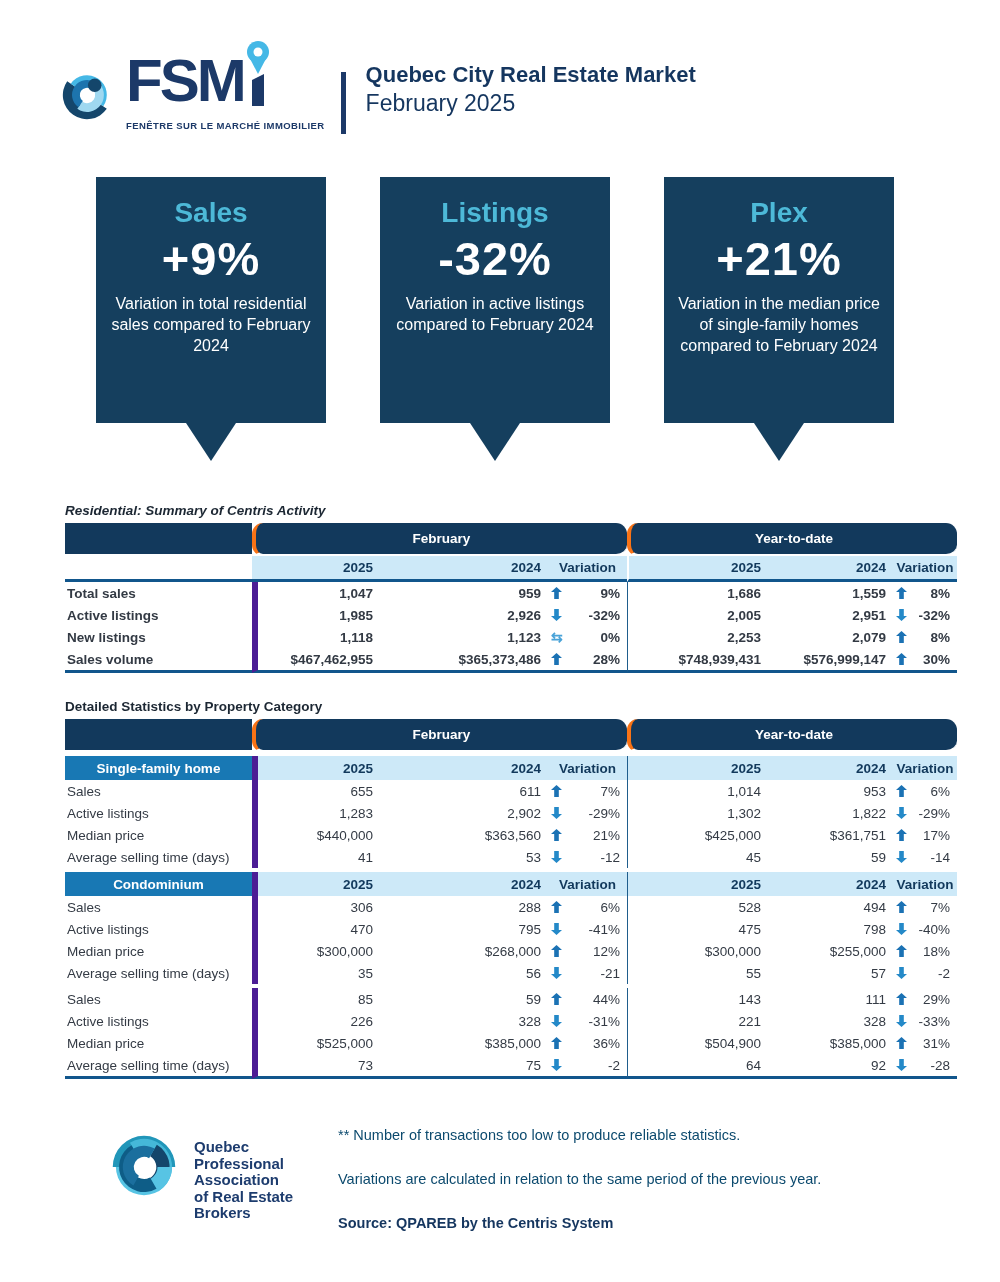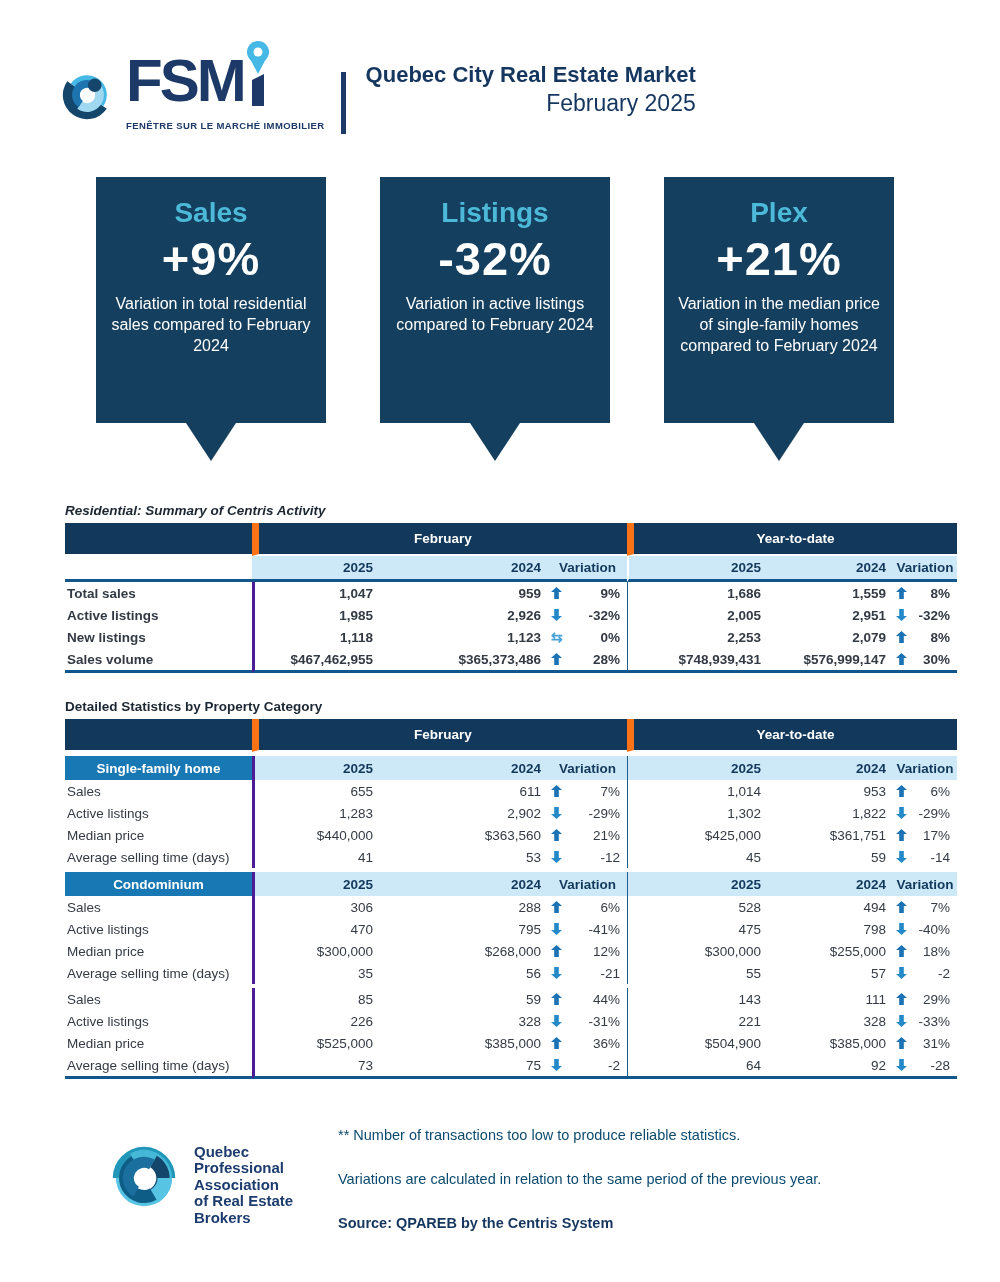--- a/index.html
+++ b/index.html
@@ -1,20 +1,20 @@
 <!DOCTYPE html>
 <html><head>
 <meta charset="utf-8">
 <style>
   html,body{margin:0;padding:0;background:#fff;}
   body{font-family:"Liberation Sans", sans-serif;}
   .page{position:relative;width:1000px;height:1282px;background:#fff;overflow:hidden;}
 
   
-  .hdr{display:flex;align-items:flex-start;padding:52px 0 0 58px;text-align:right;}
+  .hdr{display:flex;align-items:flex-start;padding:52px 0 0 58px;}
   .logo-row{display:flex;align-items:center;}
   .pinwheel{margin:6px 10px 0 0;}
   .fsm-col{display:flex;flex-direction:column;}
   .fsm-line{display:flex;align-items:flex-start;height:64px;}
   .fsm-text{font-size:60px;font-weight:800;color:#1c3968;letter-spacing:-3px;line-height:58px;}
   .fsm-pin{position:relative;top:-12px;left:-2px;}
   .fsm-tagline{font-size:9.5px;font-weight:700;color:#1c3968;letter-spacing:0.4px;margin-top:4px;}
   .hdr-divider{width:5px;height:62px;background:#1c3968;margin:20px 20px 0 16px;}
   .titles{padding-top:10px;}
   .title-main{font-size:22px;font-weight:700;color:#15365f;}
@@ -30,48 +30,48 @@
   .cdesc{font-size:16px;color:#fff;text-align:center;line-height:1.32;margin-top:7px;padding:0 14px;}
   .ctail{width:50px;height:38px;background:#153f5e;margin:0 auto;clip-path:polygon(0 0,100% 0,50% 100%);}
 
   
   .tables{margin-left:65px;width:892px;}
   .tbl-title{font-size:13.5px;font-weight:700;color:#1c2733;margin:26px 0 5px 0;}
   .tbl-title.first{margin-top:42px;font-style:italic;}
   table{border-collapse:separate;border-spacing:0;table-layout:fixed;width:892px;font-size:13.5px;color:#343b45;}
   td{padding:0;overflow:hidden;white-space:nowrap;}
   tr.nav td{background:#12395c;color:#fff;font-weight:700;height:31px;text-align:center;font-size:13.5px;border-bottom:2px solid #fff;}
-  tr.nav td.gsep{border-left:7px solid #f97316;}
+  tr.nav td.gsep{border-left:4px solid #f97316;border-radius:11px;}
   tr.years td{height:23px;background:#cde9f8;color:#12395c;font-weight:700;border-bottom:2px solid #fff;}
   tr.years td.blank{background:#fff;}
   tr.years td.yh{text-align:right;padding-right:7px;}
   tr.years td.vh{text-align:center;padding-right:0;}
   tr.years td.wsep{border-left:2px solid #fff;}
   tr.cat td.catlbl{background:#1878b4;color:#fff;font-weight:700;text-align:center;height:24px;}
   tr.cat td.yh{background:#cde9f8;color:#12395c;font-weight:700;text-align:right;padding-right:7px;height:24px;}
   tr.cat td.vh{background:#cde9f8;color:#12395c;font-weight:700;text-align:center;height:24px;}
   tr.cat td.wsep{border-left:2px solid #fff;}
   tr.datarow td{height:22px;}
   tr.datarow td.lbl{text-align:left;padding-left:2px;}
   tr.datarow td.num{text-align:right;padding-right:7px;}
-  tbody.body-lines td:nth-child(2){border-left:3px solid #4c1d95;}
+  tbody.body-lines td:nth-child(2){border-left:6px solid #4c1d95;}
   tbody.body-lines td:nth-child(5){border-left:1px solid #1f5d8c;}
   table.boldnum tr.datarow td{font-weight:700;color:#333a44;}
   table.final tr:last-child td{border-bottom:3px solid #11568c;}
   td.var{padding:0;}
   .varwrap{display:flex;align-items:center;justify-content:space-between;padding:0 7px 0 3px;}
   .arw{display:inline-block;width:11px;height:12px;background:#1b72b4;
        clip-path:polygon(50% 0,100% 42%,71% 42%,71% 100%,29% 100%,29% 42%,0 42%);}
   .arw.down{background:#2489c8;transform:rotate(180deg);}
   .arw-both{color:#4aa3d8;font-size:14px;font-weight:700;line-height:12px;}
   .sect{margin-top:4px;}
 
   
   .footer{display:flex;margin:46px 0 0 104px;}
-  .qp-logo{display:flex;width:232px;align-items:center;}
+  .qp-logo{display:flex;width:232px;}
   .qp-text{font-size:15px;font-weight:700;color:#1d3c6e;line-height:1.1;margin:14px 0 0 10px;}
   .fnotes{margin-left:2px;padding-top:2px;width:620px;}
   .fnote{font-size:14.5px;color:#0c4a6e;margin-bottom:28px;}
   .fsource{font-size:14.5px;font-weight:700;color:#15365f;}
 </style>
 </head>
 <body>
 
 <div class="page">
 

